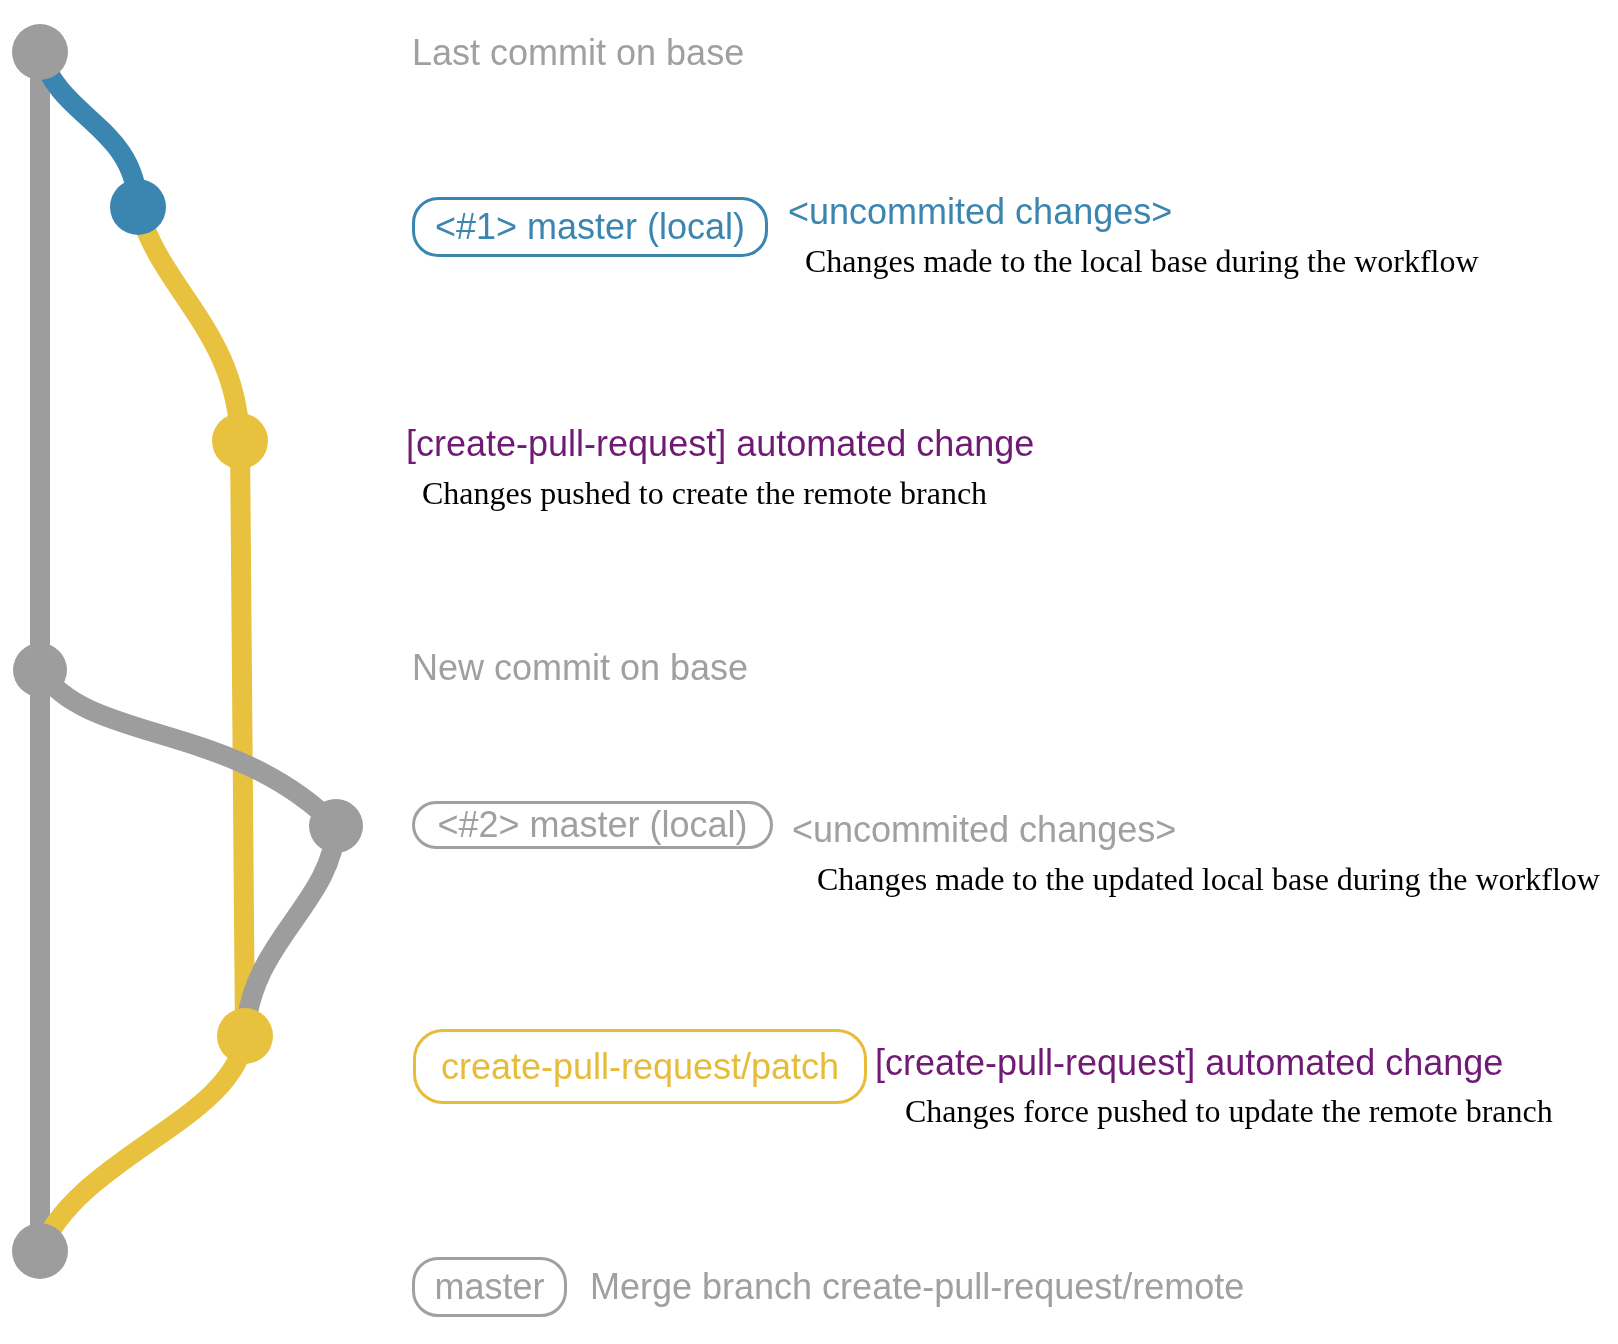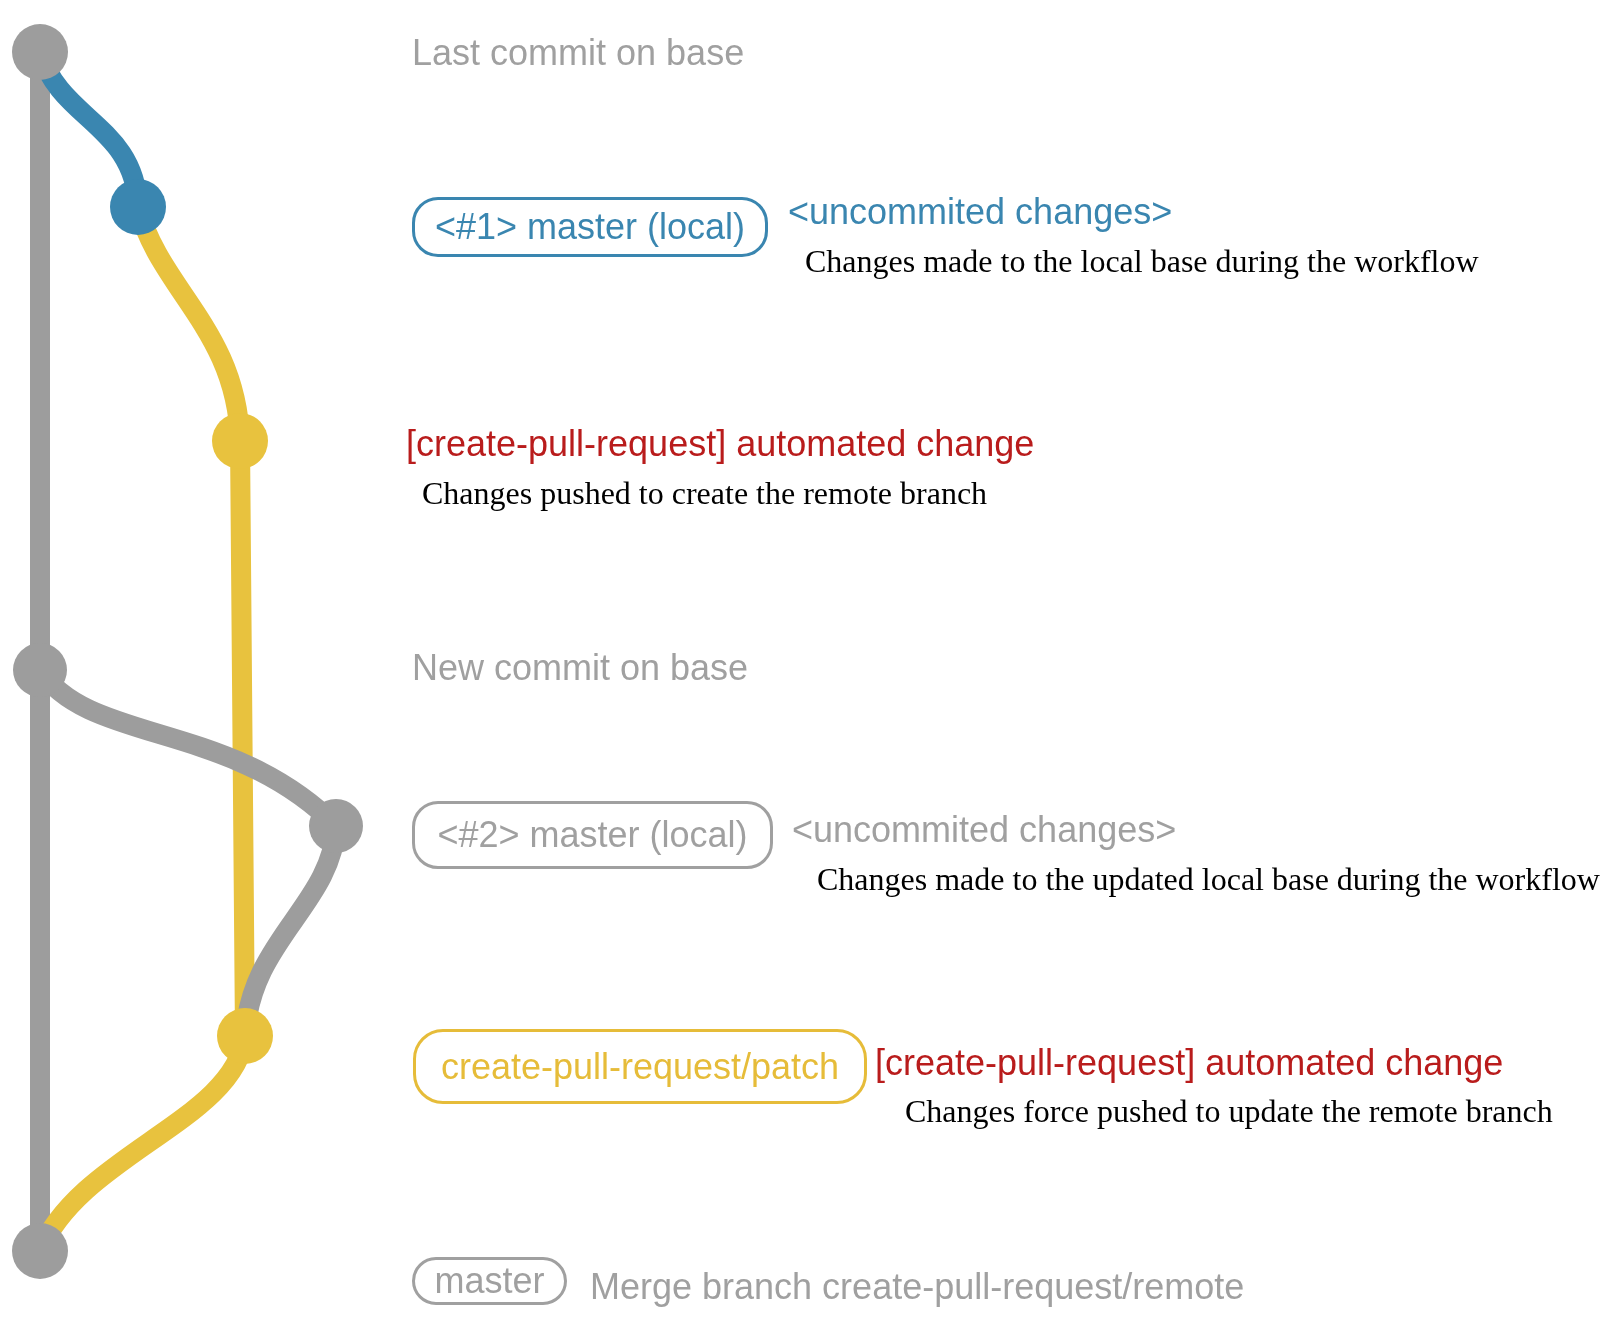--- a/index.html
+++ b/index.html
@@ -10,21 +10,21 @@
   .stage{position:absolute;inset:0;padding-left:32px;}
   svg.graph{position:absolute;left:0;top:0;}
 
   .lbl{
     position:absolute;white-space:nowrap;
     transform:translateY(-50%);
     font-size:36px;line-height:1.1;
   }
   .gray-text{color:#a0a0a0;}
   .blue-text{color:#3a86b0;}
-  .yellow-text{color:#b91c1c;}
+  .yellow-text{color:#701a75;}
   .serif{
     font-family:"Liberation Serif",serif;
     font-size:32px;color:#000000;
   }
   .tagbox{
     position:absolute;display:flex;align-items:center;justify-content:center;
     box-sizing:border-box;white-space:nowrap;
     font-size:36px;background:#ffffff;
   }
   .tagbox.blue{border:3px solid #3a86b0;color:#3a86b0;border-radius:26px;}
@@ -67,30 +67,30 @@
     <span>&lt;#1&gt; master (local)</span>
   </div>
   <div class="lbl blue-text" style="left:788px;top:212px;">&lt;uncommited changes&gt;</div>
   <div class="lbl serif" style="left:805px;top:262px;">Changes made to the local base during the workflow</div>
 
   <div class="lbl yellow-text" style="left:406px;top:444px;">[create-pull-request] automated change</div>
   <div class="lbl serif" style="left:422px;top:494px;">Changes pushed to create the remote branch</div>
 
   <div class="lbl gray-text" style="left:412px;top:668px;">New commit on base</div>
 
-  <div class="tagbox gray" style="left:412px;top:801px;width:361px;height:68px;justify-content:center;">
+  <div class="tagbox gray" style="left:412px;top:801px;width:361px;height:48px;justify-content:center;">
     <span>&lt;#2&gt; master (local)</span>
   </div>
   <div class="lbl gray-text" style="left:792px;top:830px;">&lt;uncommited changes&gt;</div>
   <div class="lbl serif" style="left:817px;top:880px;">Changes made to the updated local base during the workflow</div>
 
   <div class="tagbox yellow" style="left:413px;top:1029px;width:454px;height:75px;">
     <span>create-pull-request/patch</span>
   </div>
   <div class="lbl yellow-text" style="left:875px;top:1063px;">[create-pull-request] automated change</div>
   <div class="lbl serif" style="left:892px;top:1112px;margin-left:13px;">Changes force pushed to update the remote branch</div>
 
-  <div class="tagbox gray" style="left:412px;top:1257px;width:155px;height:48px;">
+  <div class="tagbox gray" style="left:412px;top:1257px;width:155px;height:60px;">
     <span>master</span>
   </div>
   <div class="lbl gray-text" style="left:590px;top:1287px;">Merge branch create-pull-request/remote</div>
 
 </div>
 
 </body></html>

